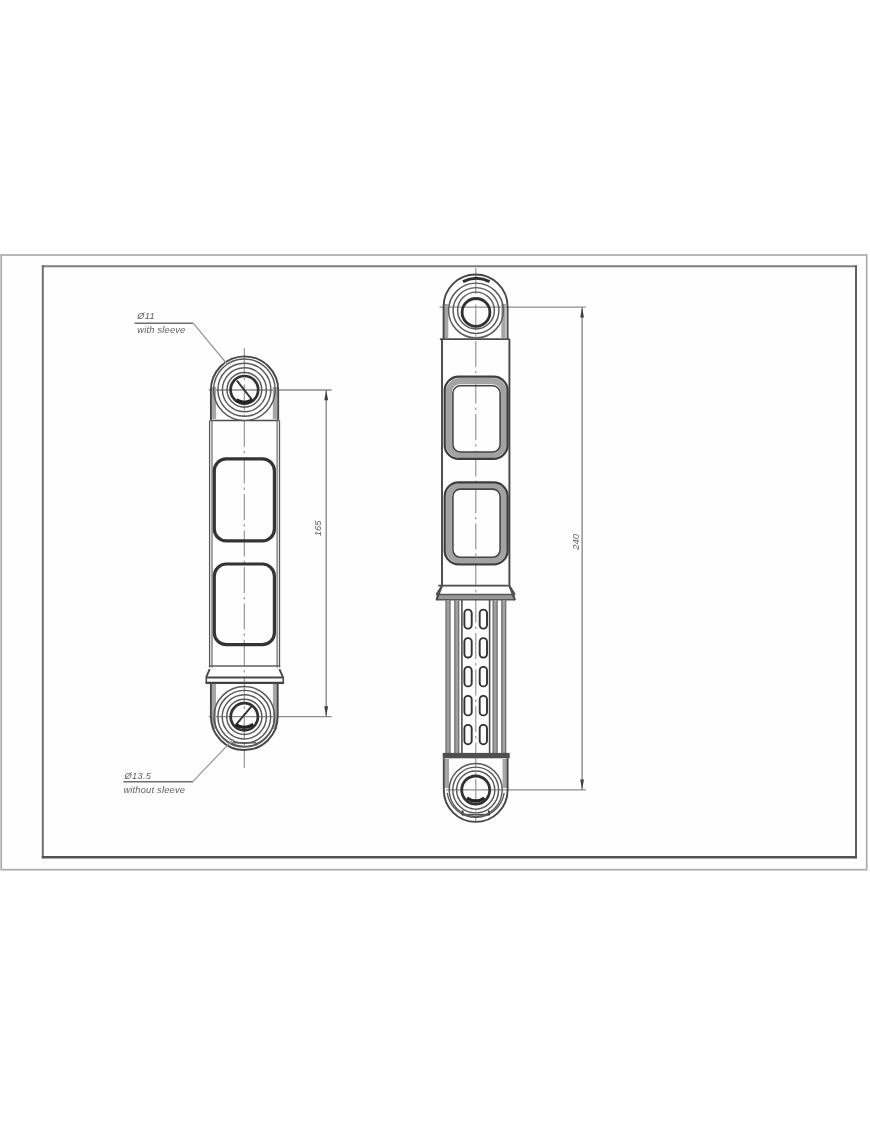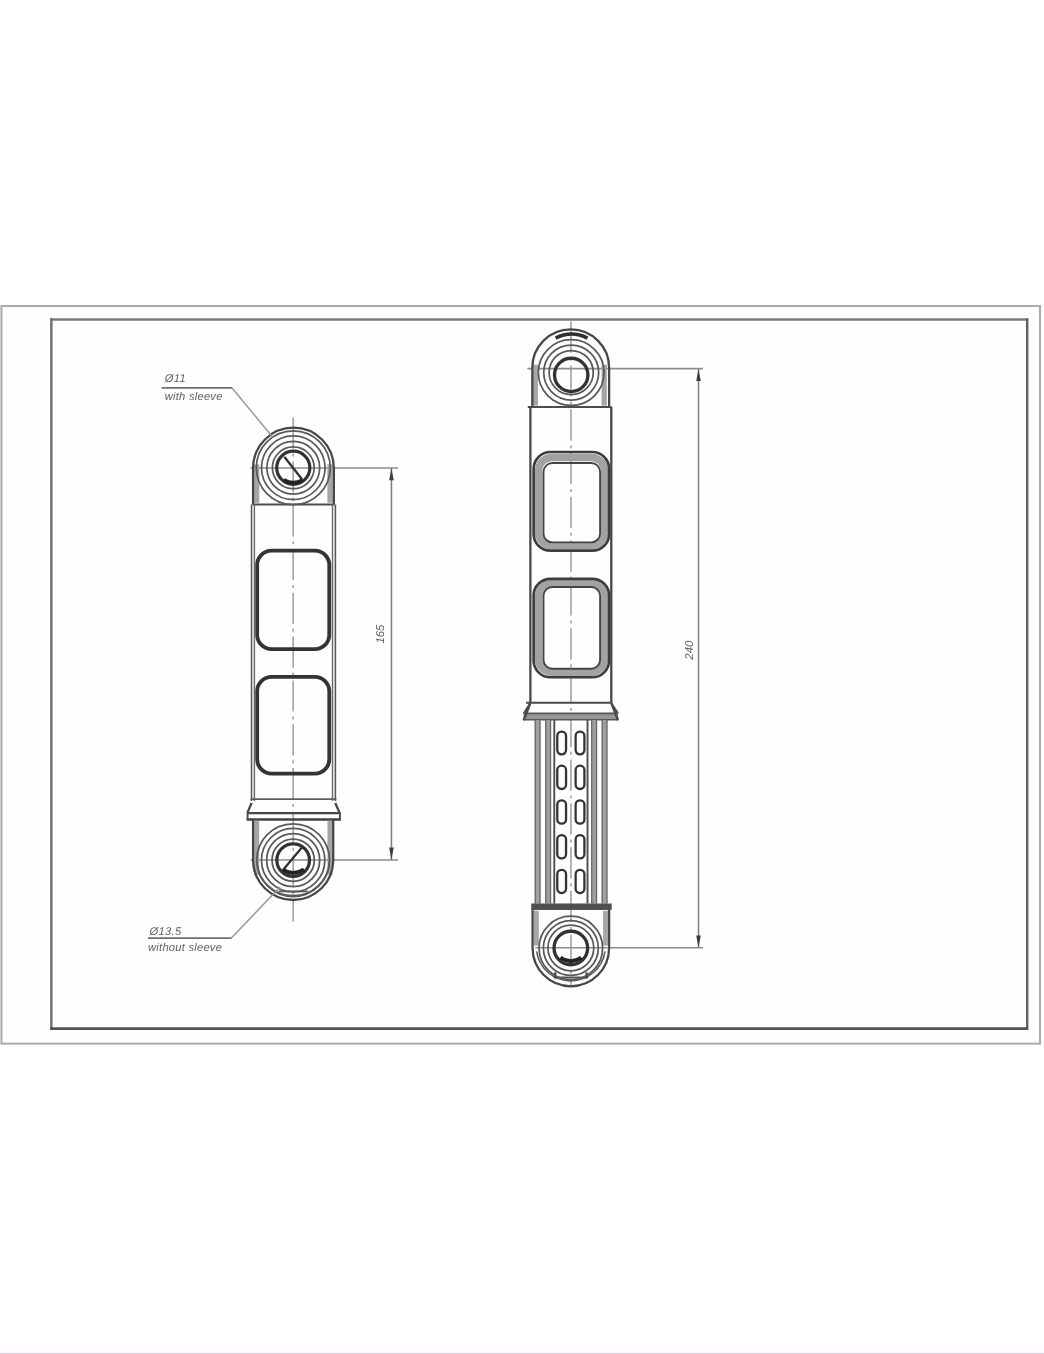--- a/index.html
+++ b/index.html
@@ -1,16 +1,16 @@
 <!DOCTYPE html>
 <html><head>
 <meta charset="utf-8">
 <style>
   html,body{margin:0;padding:0;background:#ffffff;}
-  .wrap{width:870px;height:1128px;position:relative;background:#d946ef;overflow:hidden;}
+  .wrap{width:870px;height:1128px;position:relative;background:#a16207;overflow:hidden;}
   text{font-family:"Liberation Sans",sans-serif;font-style:italic;fill:#5f5f5f;}
 </style>
 </head>
 <body>
 <div class="wrap">
 <svg width="870" height="1128" viewBox="0 0 870 1128" style="filter:blur(0.38px);">
 
 <rect x="0" y="0" width="870" height="1128" fill="#ffffff"></rect>
 
 <rect x="1.2" y="255.0" width="865.5" height="614.7" fill="#fefefe" stroke="#ababab" stroke-width="1.7"></rect>

